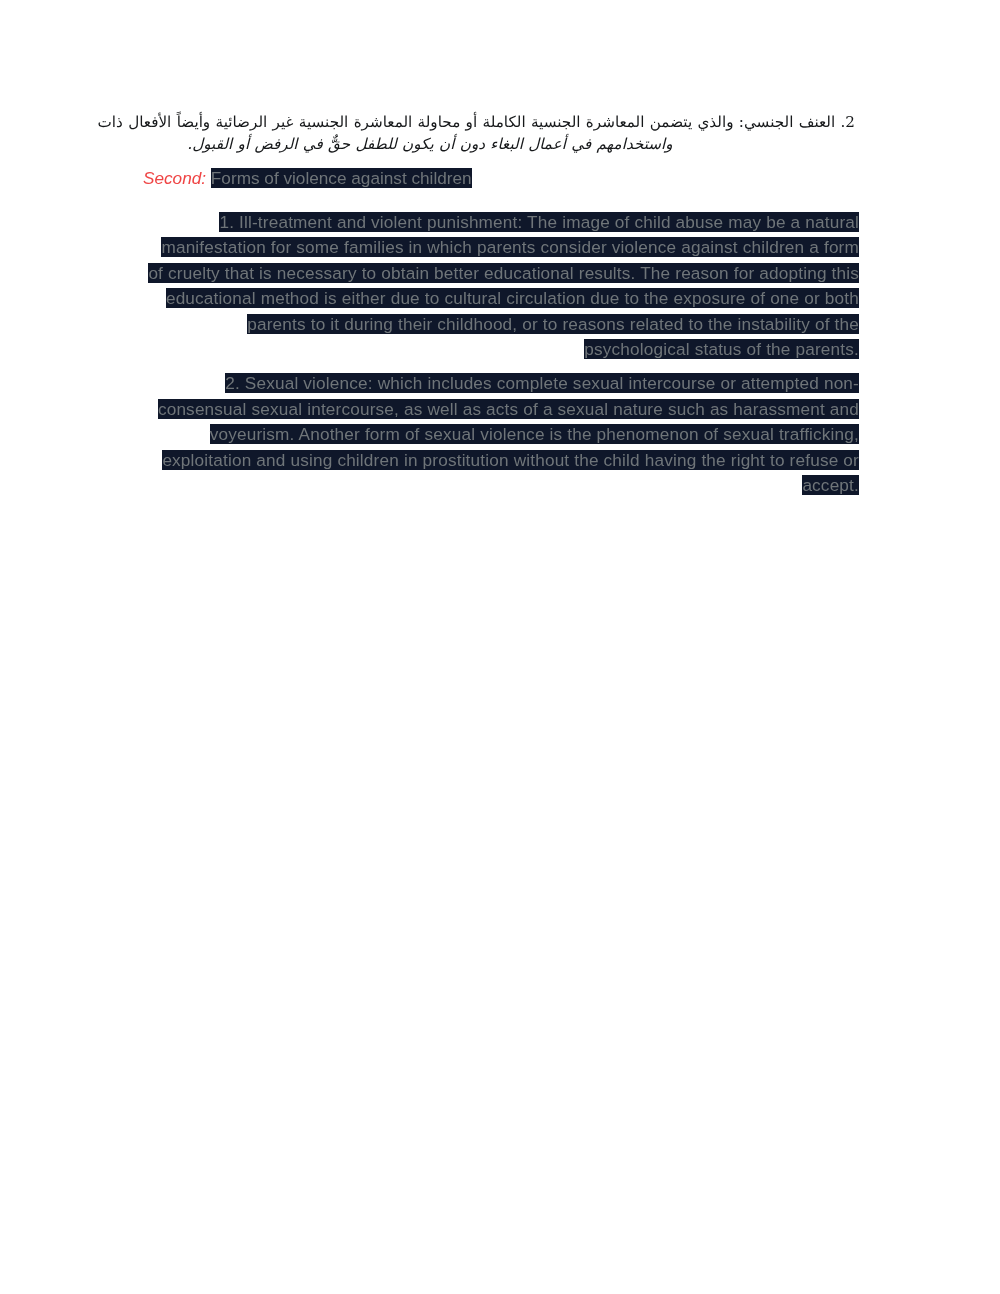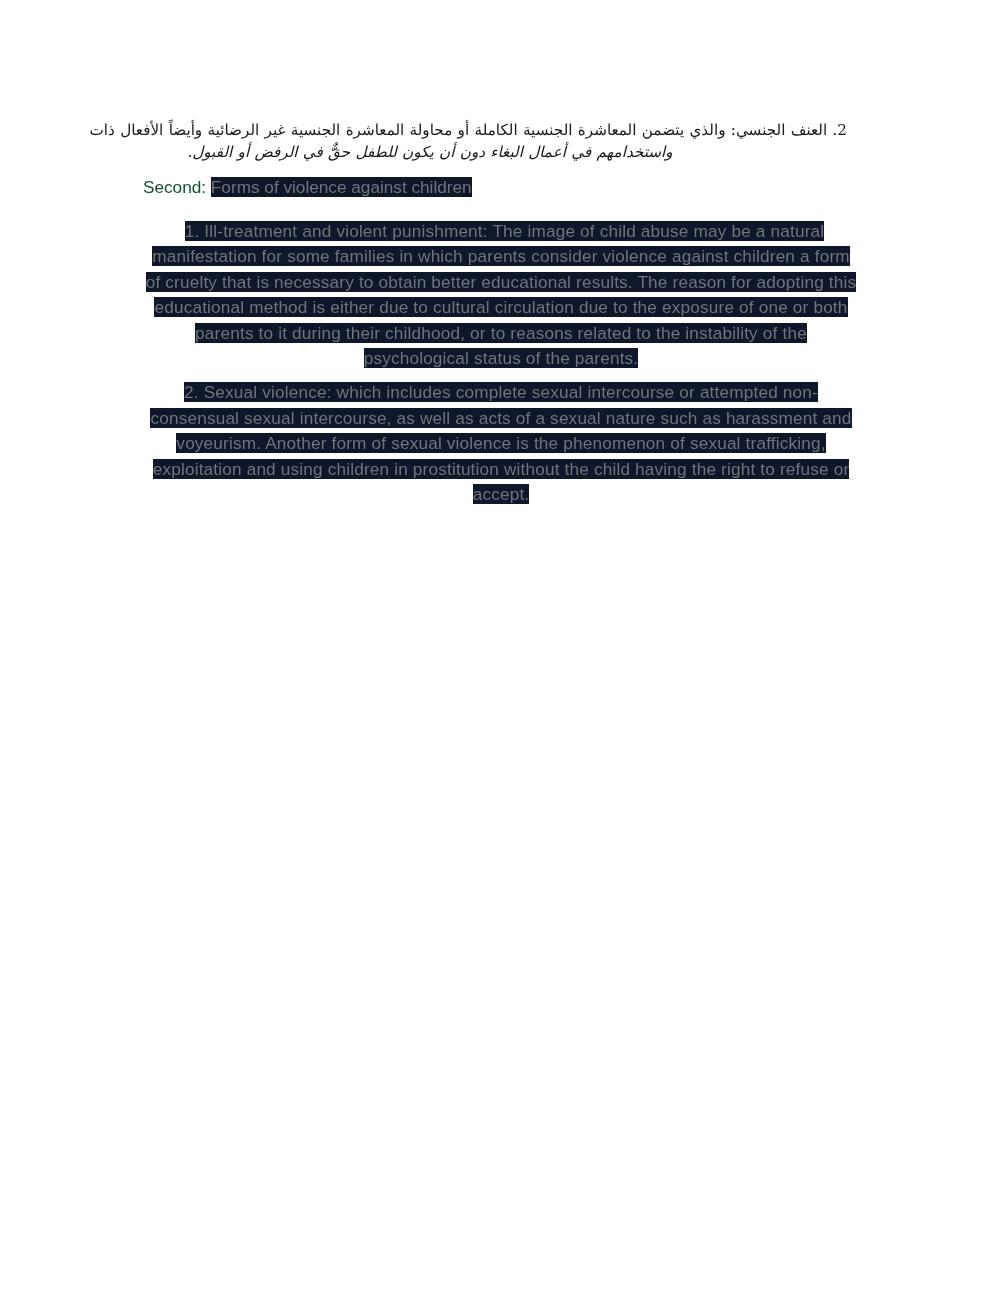--- a/index.html
+++ b/index.html
@@ -35,21 +35,21 @@
   
   .arabic-block {
     direction: rtl;
     text-align: justify;
     text-align-last: center;
     unicode-bidi: isolate;
     font-family: "DejaVu Serif", "Liberation Serif", serif;
     font-size: 15.2px;
     line-height: 21.5px;
     color: #16181a;
-    margin: 12px;
+    margin: 4px;
     padding: 0 0 0 0;
     letter-spacing: 0;
     word-spacing: 0.5px;
   }
 
   .arabic-line {
     display: block;
     white-space: nowrap;
   }
 
@@ -61,37 +61,38 @@
   .en-heading {
     margin: 11px 0 0 0;
     font-size: 17.2px;
     line-height: 24px;
     color: #6f7579;
     font-family: "Liberation Sans", sans-serif;
     font-weight: 400;
   }
 
   .en-heading .lead {
-    color: #14532d;
+    color: #ef4444;
     background: transparent;
+    font-style: italic;
   }
 
   .hl {
     background: #0f172a;
     box-decoration-break: clone;
     -webkit-box-decoration-break: clone;
   }
 
   .en-para {
     margin: 0;
     font-size: 17.2px;
     line-height: 25.4px;
     color: #6f7579;
     font-family: "Liberation Sans", sans-serif;
-    text-align: center;
+    text-align: right;
     letter-spacing: 0.01em;
   }
 
   .en-para.p1 { margin-top: 20px; }
   .en-para.p2 { margin-top: 9px; }
 
   .en-para .indent-space { display: inline-block; width: 7px; }
 </style>
 </head>
 <body>

